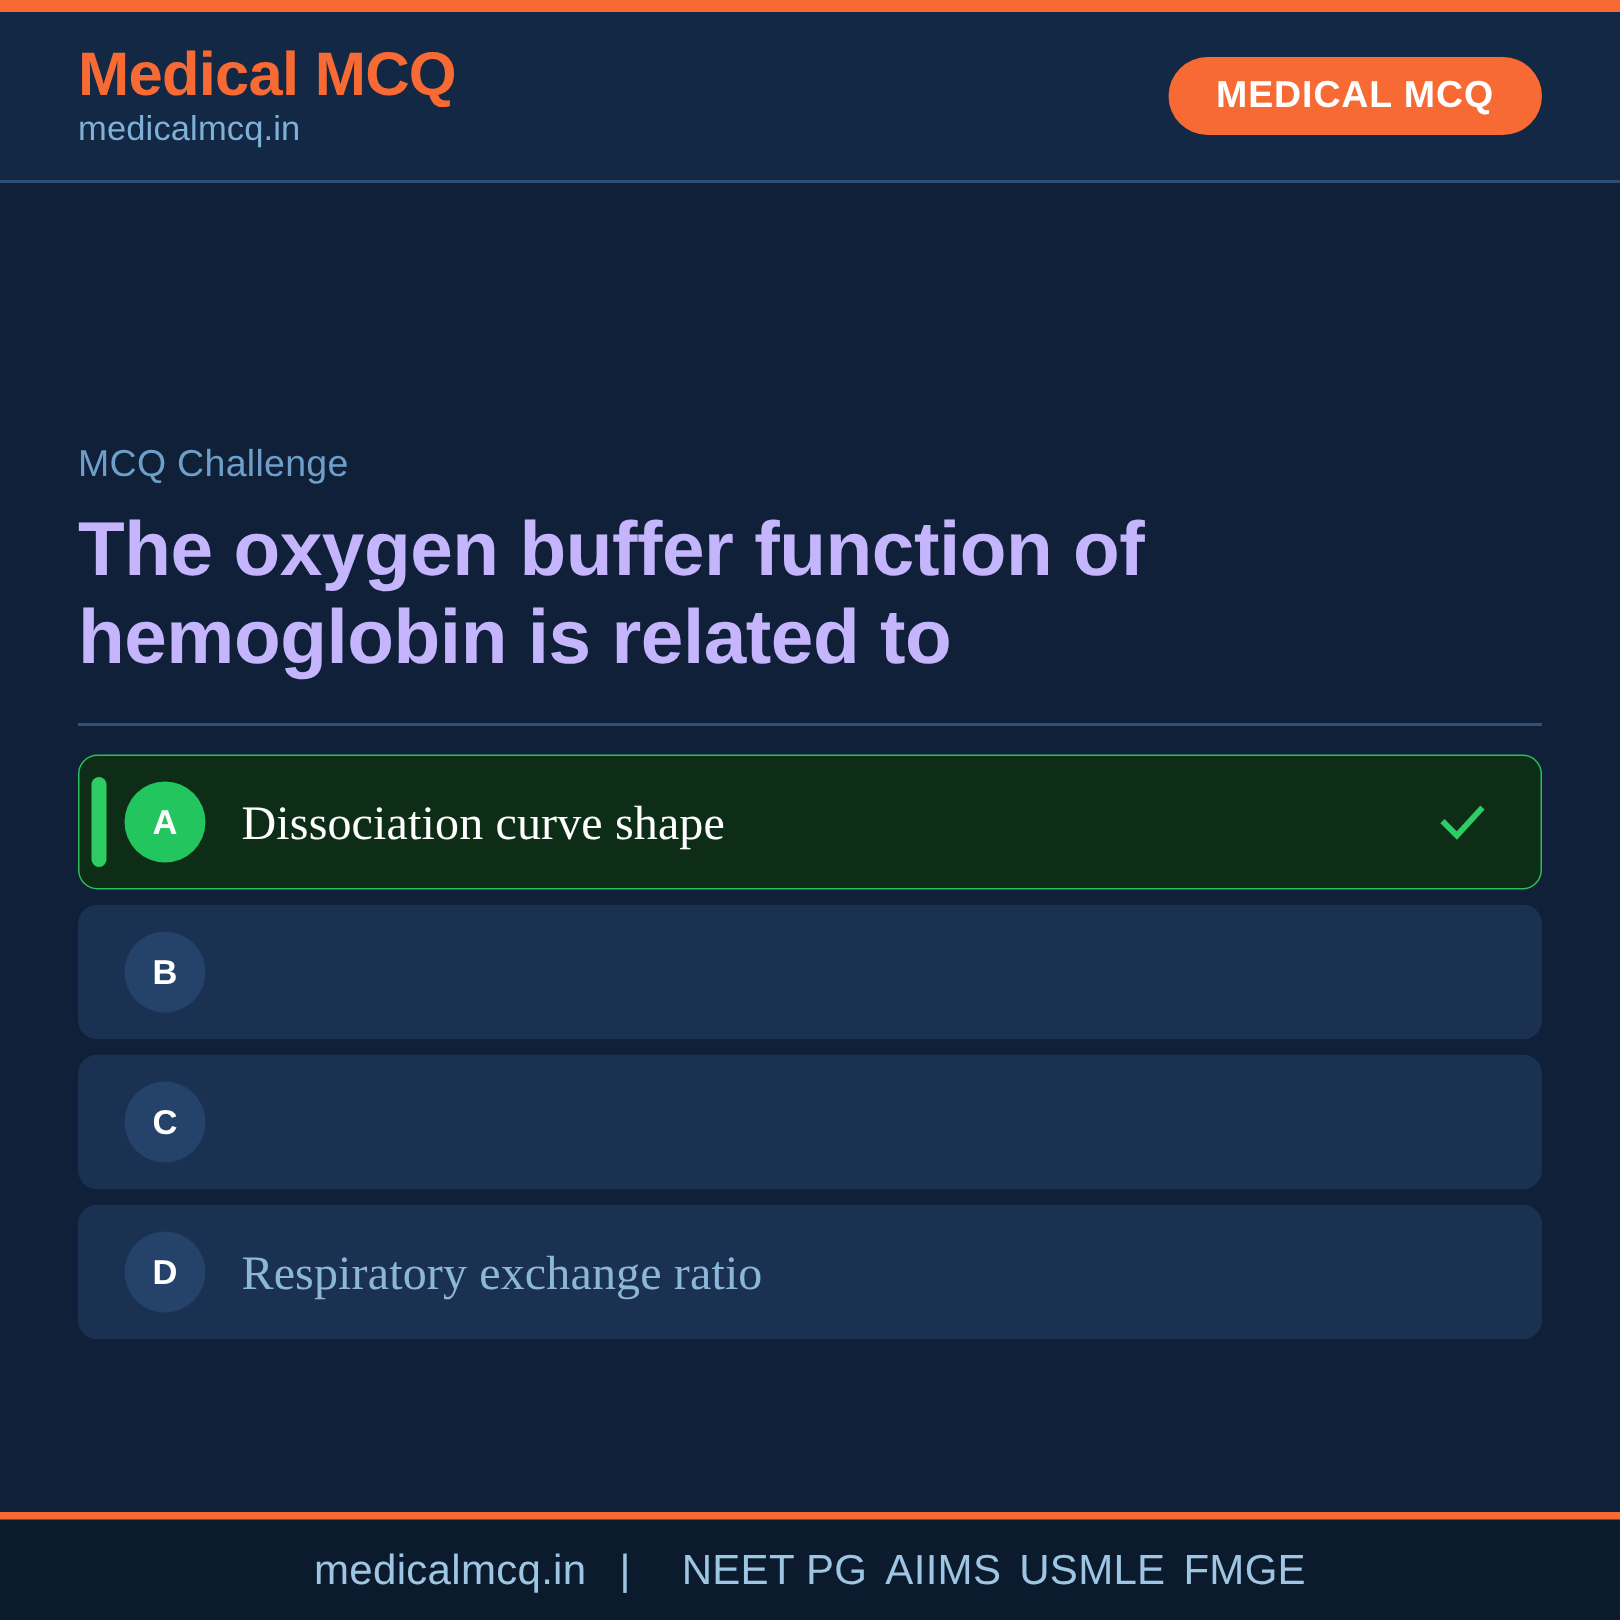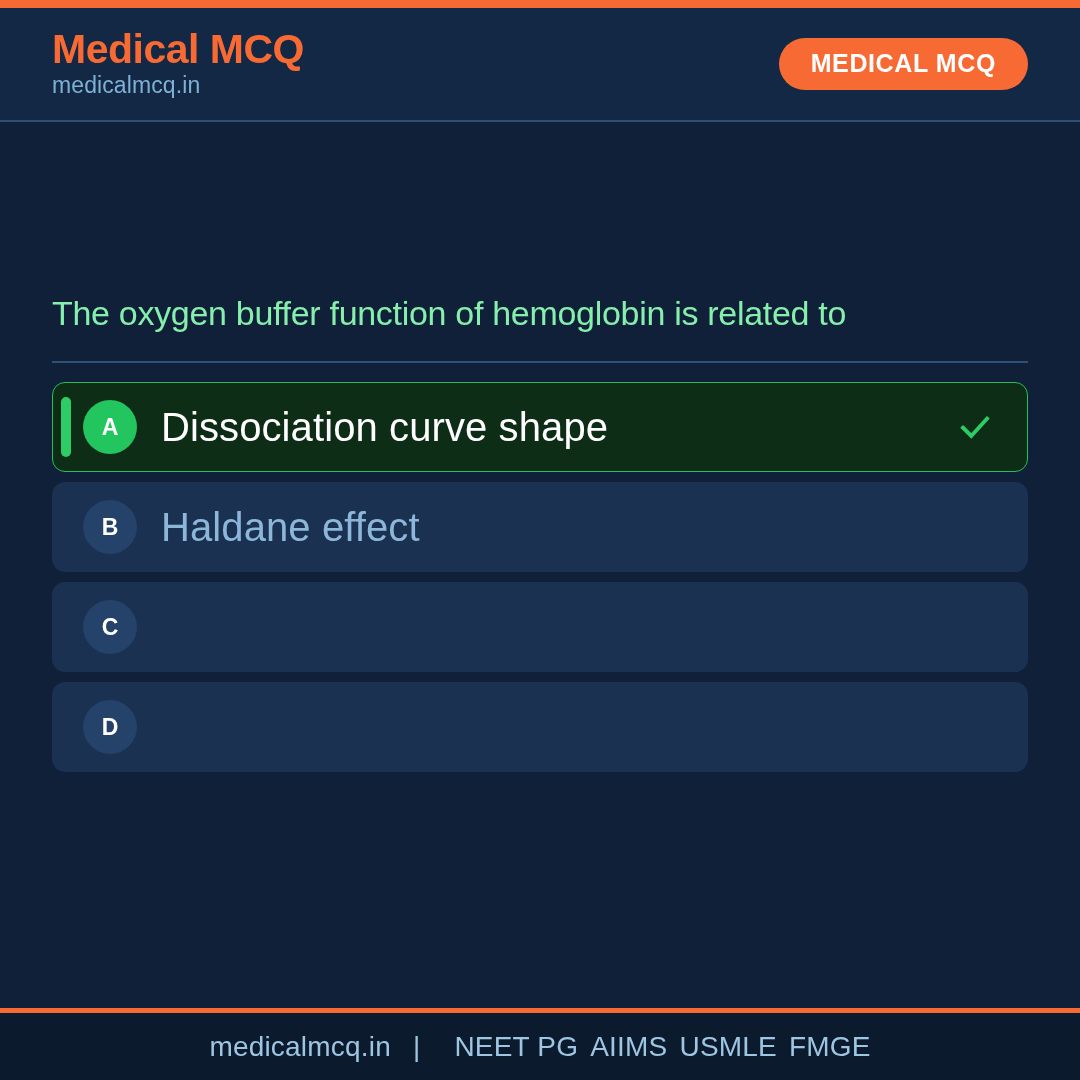--- a/index.html
+++ b/index.html
@@ -98,23 +98,23 @@
 
   .eyebrow {
     font-size:25px;
     color:#6f9fc9;
     letter-spacing:0.2px;
     line-height:1.2;
     margin-bottom:12px;
   }
 
   .question-title {
-    font-size:34px;
-    font-weight:normal;
-    color:#86efac;
+    font-size:51px;
+    font-weight:bold;
+    color:#c4b5fd;
     line-height:1.16;
     letter-spacing:-0.3px;
     max-width:900px;
   }
 
   .divider {
     height:2px;
     background:#2f5177;
     margin-top:28px;
     margin-bottom:19px;
@@ -174,25 +174,26 @@
     justify-content:center;
     line-height:1;
   }
 
   .option.correct .opt-badge {
     background:#22c55e;
   }
 
   .opt-text {
     margin-left:24px;
-    font-size:40px;
+    font-size:32px;
     color:#8cb7d9;
     line-height:1.2;
     letter-spacing:0.1px;
     flex:1 1 auto;
+    font-family:Liberation Serif, serif;
   }
 
   .option.correct .opt-text {
     color:#ffffff;
   }
 
   .opt-check {
     flex:0 0 auto;
     width:36px;
     height:36px;
@@ -240,52 +241,53 @@
     <div class="brand-block">
       <div class="brand-title">Medical MCQ</div>
       <div class="brand-url">medicalmcq.in</div>
     </div>
     <div class="badge-pill">MEDICAL MCQ</div>
   </div>
 
   <div class="content">
 
     <div class="question-wrap">
+      <div class="eyebrow">MCQ Challenge</div>
       <div class="question-title">The oxygen buffer function of hemoglobin is related to</div>
     </div>
 
     <div class="divider"></div>
 
     <div class="options">
 
       <div class="option correct">
         <div class="accent-bar"></div>
         <div class="opt-badge">A</div>
         <div class="opt-text">Dissociation curve shape</div>
         <svg class="opt-check" viewBox="0 0 24 24">
           <path d="M4 12.5 L9.5 18 L20 6.5" fill="none" stroke="#2ecc64" stroke-width="2.6" stroke-linecap="square" stroke-linejoin="miter"></path>
         </svg>
       </div>
 
       <div class="option">
 
         <div class="opt-badge">B</div>
-        <div class="opt-text">Haldane effect</div>
 
       </div>
 
       <div class="option">
 
         <div class="opt-badge">C</div>
 
       </div>
 
       <div class="option">
 
         <div class="opt-badge">D</div>
+        <div class="opt-text">Respiratory exchange ratio</div>
 
       </div>
 
     </div>
   </div>
 
   <div class="footer">
     <div class="footer-text">
       <span class="footer-site">medicalmcq.in</span>
       <span class="footer-sep">|</span>

